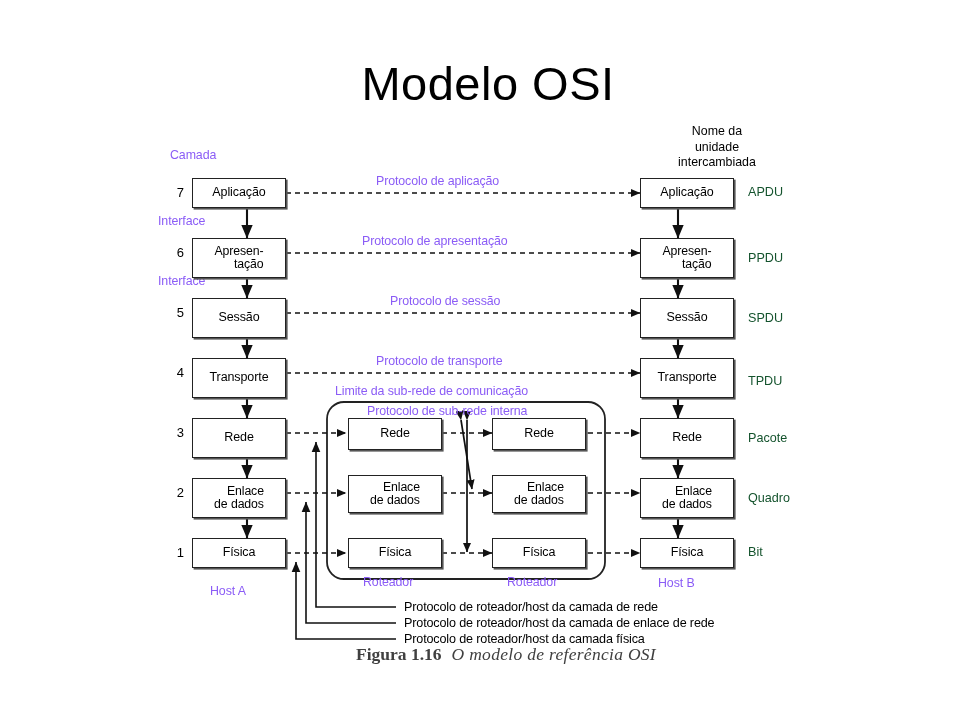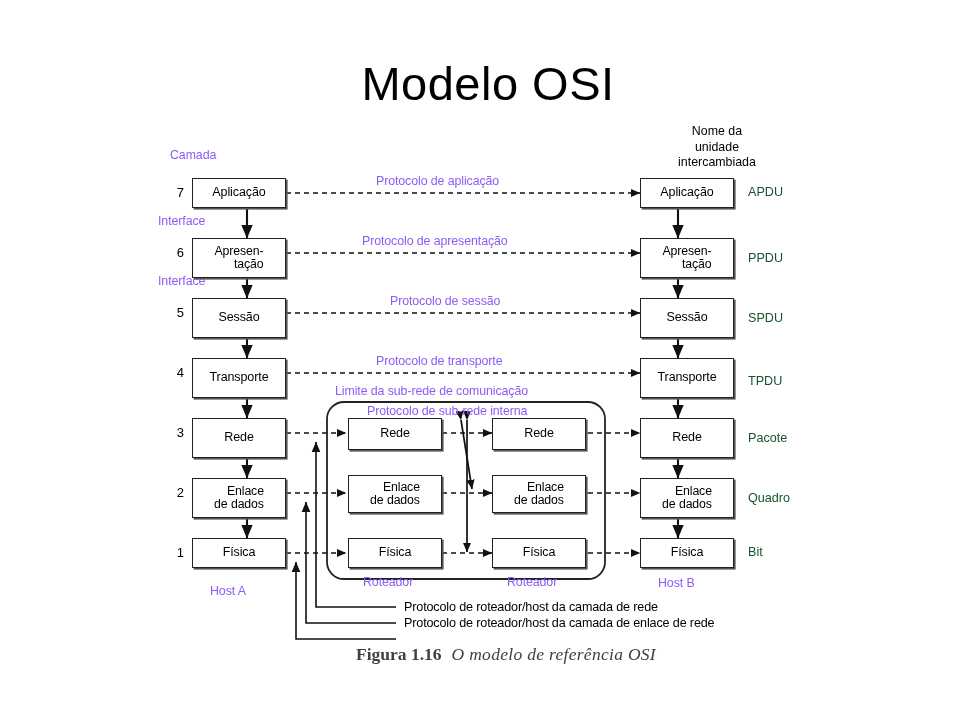--- a/index.html
+++ b/index.html
@@ -310,20 +310,21 @@
     <div class="pdu" style="left:628px; top:371px;">Quadro</div>
     <div class="pdu" style="left:628px; top:425px;">Bit</div>
 
     <div class="cap" style="left:90px;  top:456px;margin-top:8px;">Host A</div>
     <div class="cap" style="left:243px; top:455px;">Roteador</div>
     <div class="cap" style="left:387px; top:455px;">Roteador</div>
     <div class="cap" style="left:538px; top:456px;text-align:center;">Host B</div>
 
     <div class="annot" style="left:284px; top:496px;">Protocolo de roteador/host da camada de enlace de rede</div>
     <div class="annot" style="left:284px; top:480px;">Protocolo de roteador/host da camada de rede</div>
+    <div class="annot" style="left:284px; top:512px;">Protocolo de roteador/host da camada física</div>
 
   </div>
 
   <div id="caption">
     <span class="fignum">Figura 1.16</span><span class="figtxt">O modelo de referência OSI</span>
   </div>
 
 </div>
 
 </body></html>

